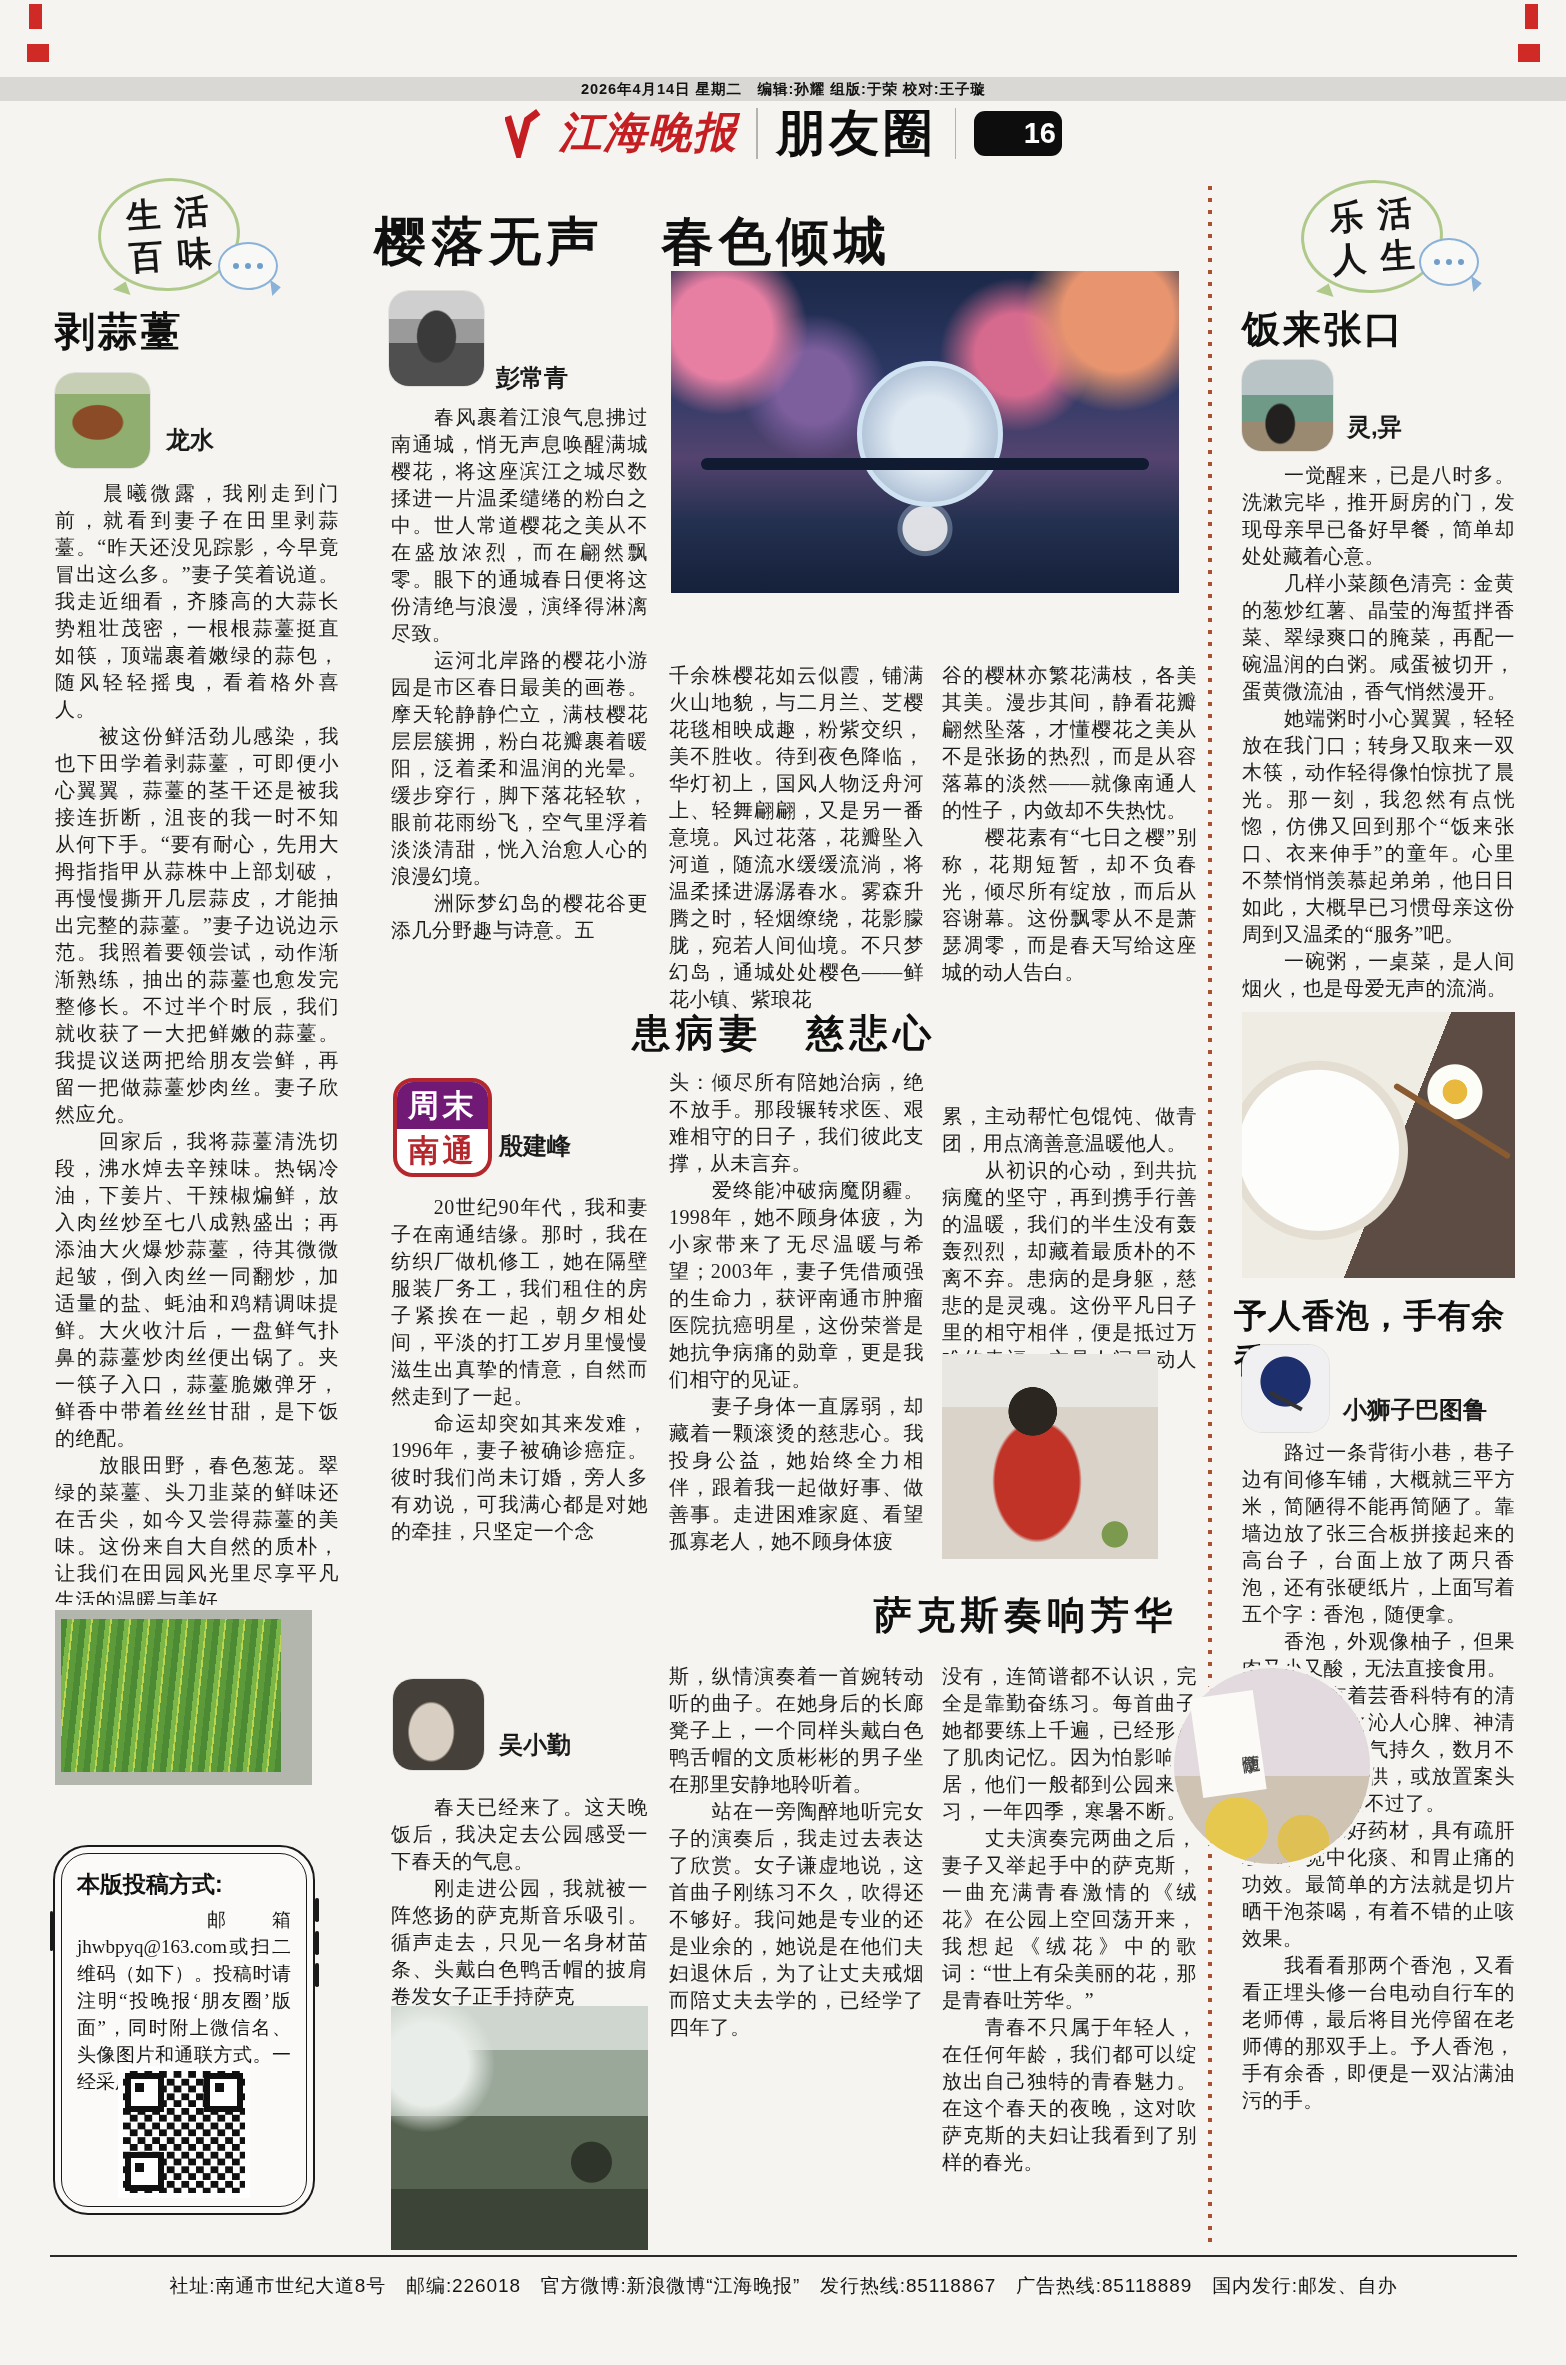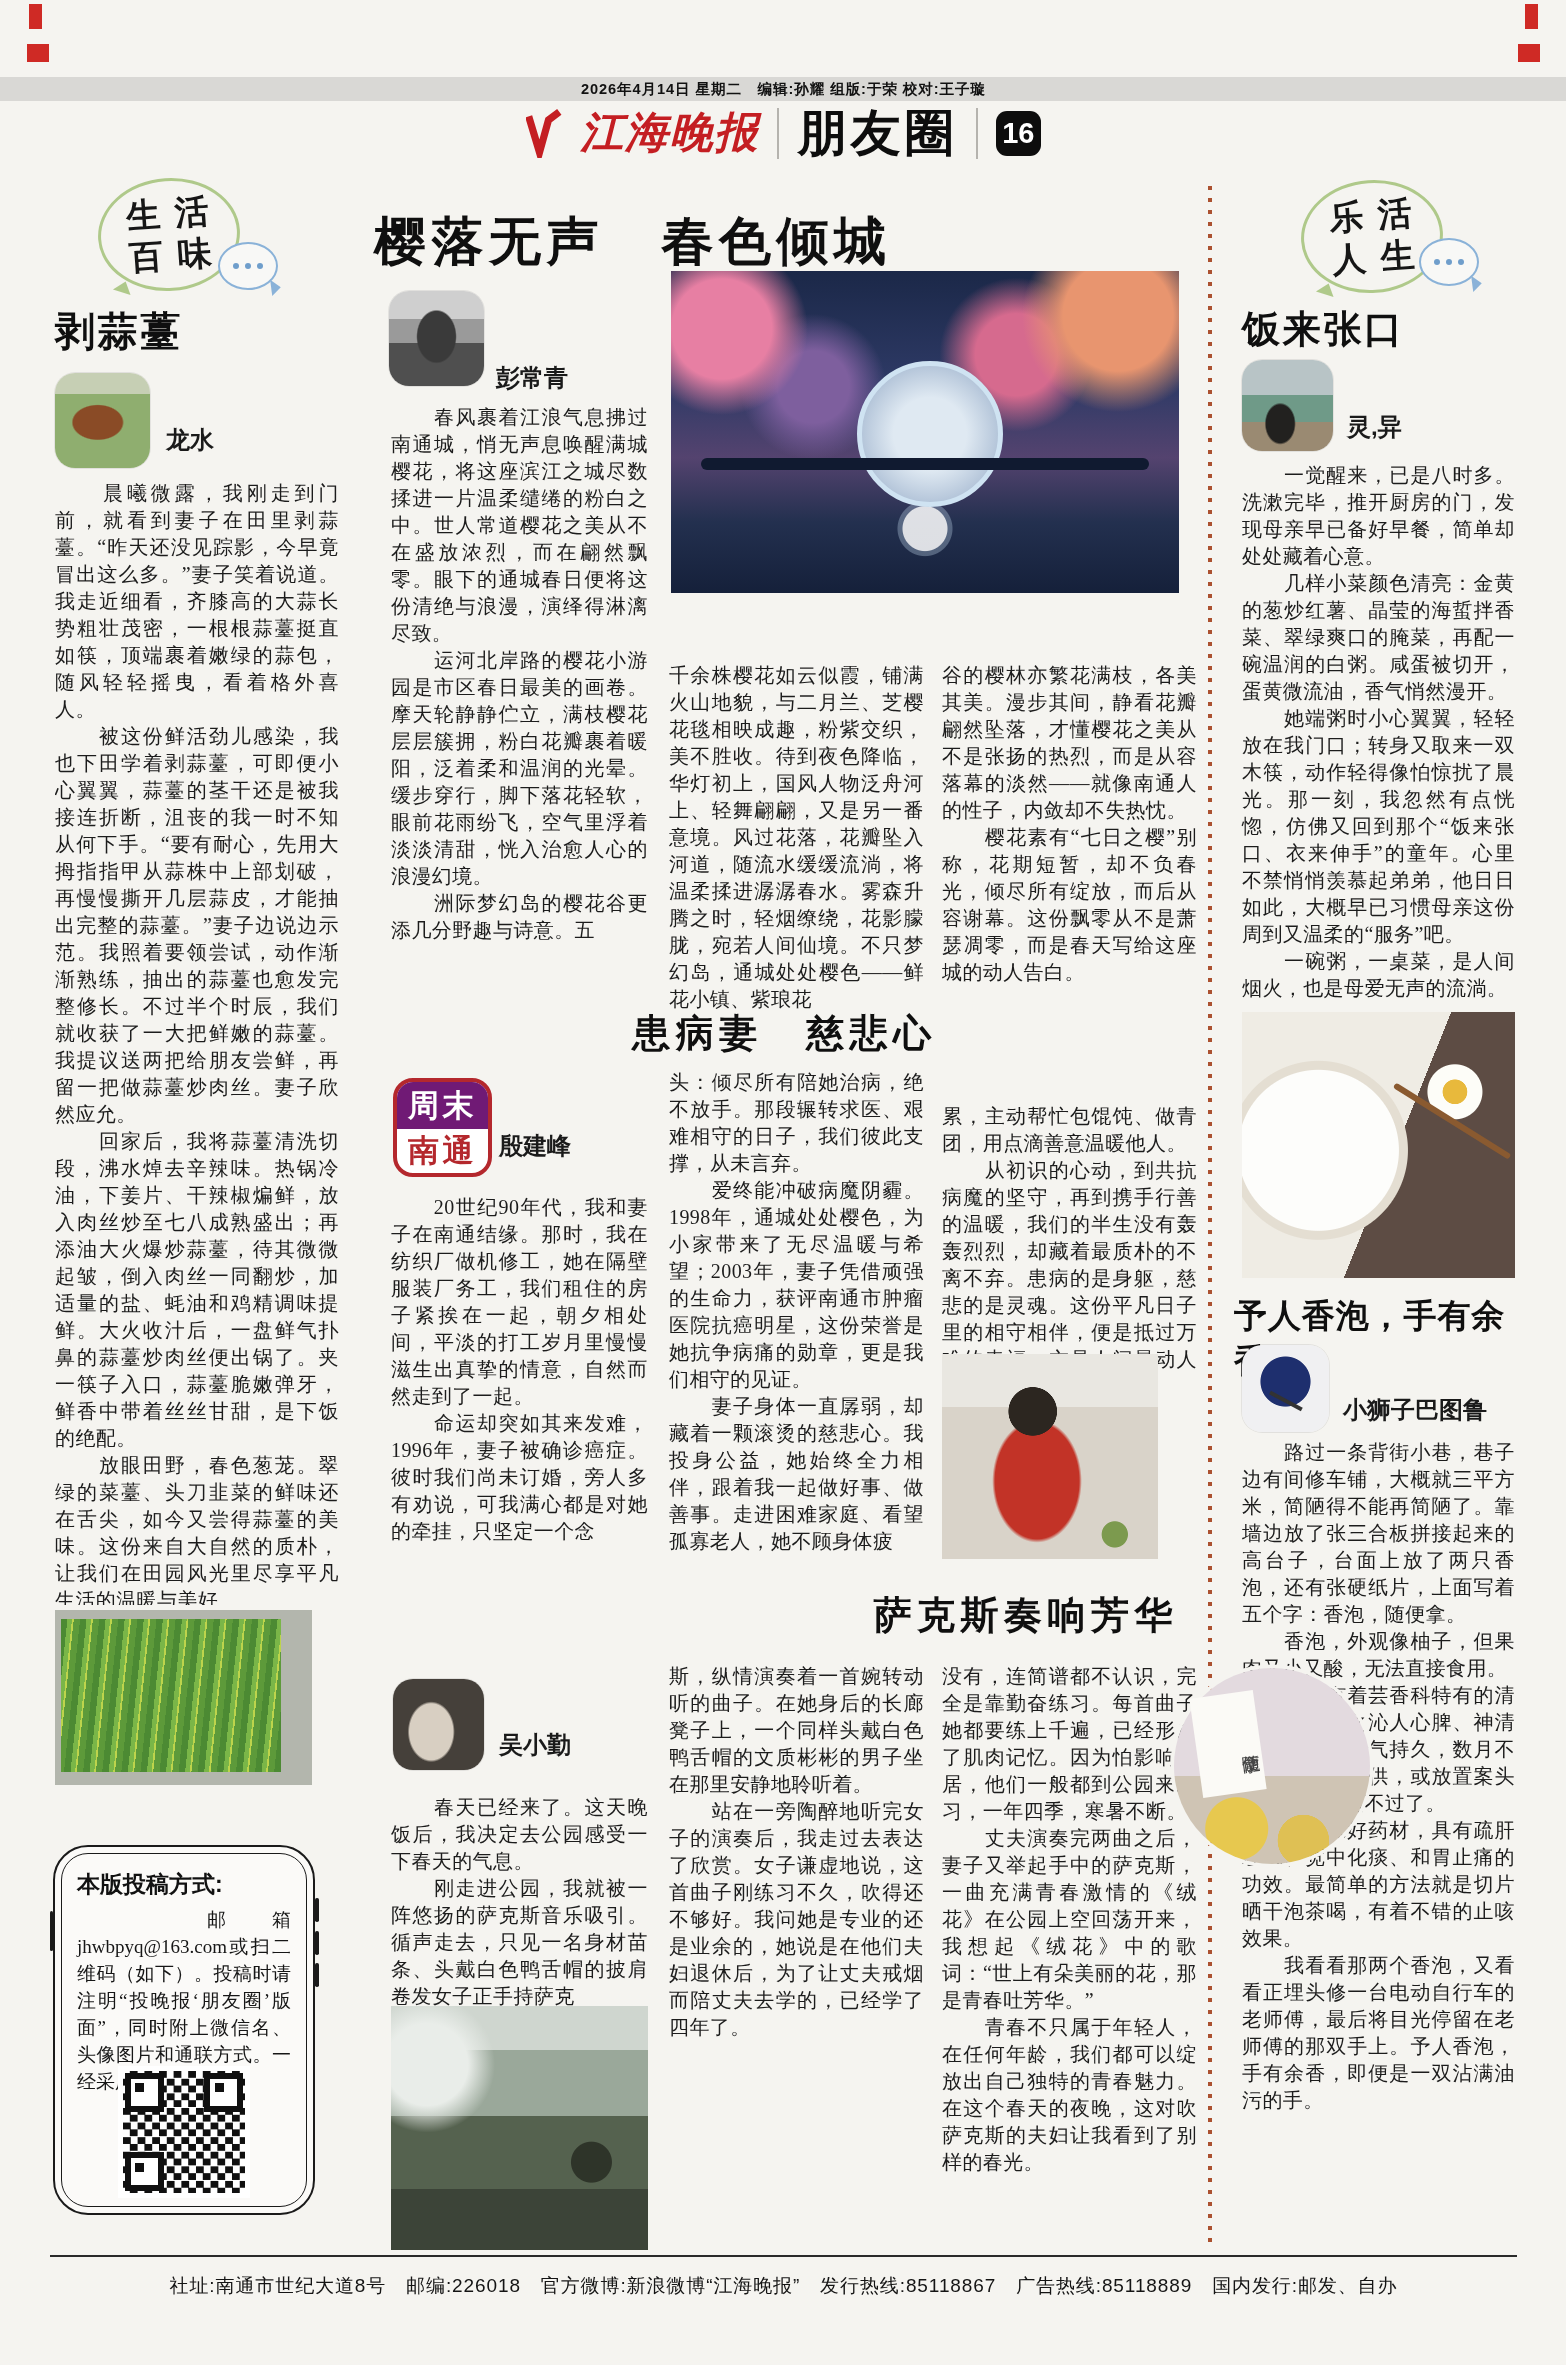--- a/index.html
+++ b/index.html
@@ -19,21 +19,21 @@
   .regmark{background:#cf2a25;}
   .masthead{left:0;top:102px;width:1567px;height:62px;display:flex;justify-content:center;
             align-items:center;gap:18px;}
   .papername{color:#c41e22;font-size:43px;font-weight:700;font-style:italic;
              font-family:"Liberation Serif",serif;letter-spacing:1.8px;}
   .mh-div{width:1.8px;height:51px;background:#b5b3ae;}
   .sectionname{font-size:50px;font-weight:900;font-family:"Liberation Sans",sans-serif;
                color:#0d0d0d;letter-spacing:3.6px;}
   .pagebox{width:45px;height:45px;background:#0d0d0d;border-radius:11px;color:#fff;
            font-family:"Liberation Sans",sans-serif;font-weight:700;font-size:29px;
-           display:flex;align-items:center;justify-content:center;}
+           display:flex;align-items:center;justify-content:center;padding-left:43px;}
   
   .bubble-green{border:3.6px solid #afc98a;border-radius:50%;transform:rotate(-4deg);
                 display:flex;flex-direction:column;align-items:center;justify-content:center;}
   .bubble-green .bl{font-size:34px;font-weight:700;letter-spacing:14.6px;line-height:42px;
                     font-family:"Liberation Serif",serif;color:#161616;text-indent:14.6px;}
   .bubble-tail-g{width:0;height:0;border-left:14.6px solid #afc98a;border-top:3.6px solid transparent;
                  border-bottom:12.7px solid transparent;transform:rotate(58deg);}
   .bubble-blue{border:2.7px solid #8ab2d8;border-radius:50%;background:#f8f8f6;
                display:flex;align-items:center;justify-content:center;gap:5.5px;}
   .bubble-blue i{width:6.4px;height:6.4px;border-radius:50%;background:#6f9ecb;display:block;}
@@ -176,21 +176,21 @@
     <div class="b">南通</div>
   </div>
   <div class="abs author" style="left:499px;top:1130px;">殷建峰</div>
 
   <div class="abs paras" style="left:391px;top:1194px;width:257px;">
       <p>　　20世纪90年代，我和妻子在南通结缘。那时，我在纺织厂做机修工，她在隔壁服装厂务工，我们租住的房子紧挨在一起，朝夕相处间，平淡的打工岁月里慢慢滋生出真挚的情意，自然而然走到了一起。</p>
       <p>　　命运却突如其来发难，1996年，妻子被确诊癌症。彼时我们尚未订婚，旁人多有劝说，可我满心都是对她的牵挂，只坚定一个念</p>
     </div>
   <div class="abs paras" style="left:669px;top:1069px;width:255px;">
       <p>头：倾尽所有陪她治病，绝不放手。那段辗转求医、艰难相守的日子，我们彼此支撑，从未言弃。</p>
-      <p>　　爱终能冲破病魔阴霾。1998年，通城处处樱色，为小家带来了无尽温暖与希望；2003年，妻子凭借顽强的生命力，获评南通市肿瘤医院抗癌明星，这份荣誉是她抗争病痛的勋章，更是我们相守的见证。</p>
+      <p>　　爱终能冲破病魔阴霾。1998年，她不顾身体疲，为小家带来了无尽温暖与希望；2003年，妻子凭借顽强的生命力，获评南通市肿瘤医院抗癌明星，这份荣誉是她抗争病痛的勋章，更是我们相守的见证。</p>
       <p>　　妻子身体一直孱弱，却藏着一颗滚烫的慈悲心。我投身公益，她始终全力相伴，跟着我一起做好事、做善事。走进困难家庭、看望孤寡老人，她不顾身体疲</p>
     </div>
   <div class="abs paras" style="left:942px;top:1069px;width:255px;margin-top:34px;">
       <p>累，主动帮忙包馄饨、做青团，用点滴善意温暖他人。</p>
       <p>　　从初识的心动，到共抗病魔的坚守，再到携手行善的温暖，我们的半生没有轰轰烈烈，却藏着最质朴的不离不弃。患病的是身躯，慈悲的是灵魂。这份平凡日子里的相守相伴，便是抵过万难的幸福，亦是人间最动人的真情。</p>
     </div>
 
   <div class="abs" style="left:942px;top:1354px;width:216px;height:205px;background:
       radial-gradient(circle at 42% 28%,#2c2620 0 24px,rgba(0,0,0,0) 24.6px),
       radial-gradient(ellipse 56px 77px at 44% 62%,#c23327 0 75%,rgba(0,0,0,0) 80%),

